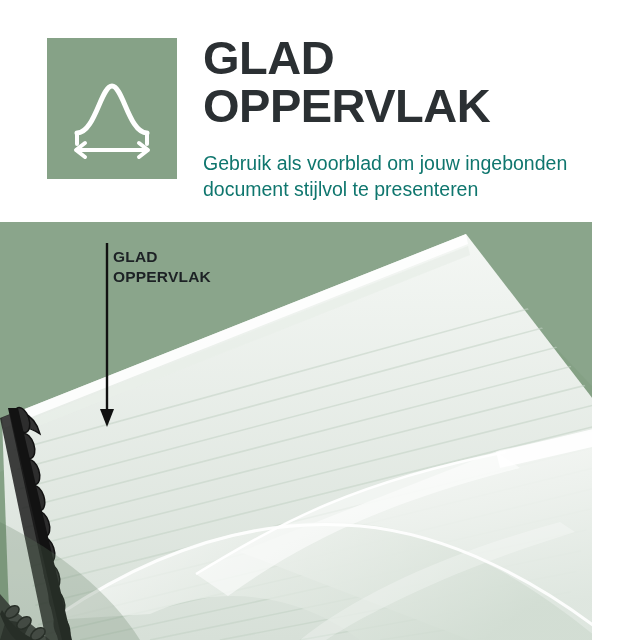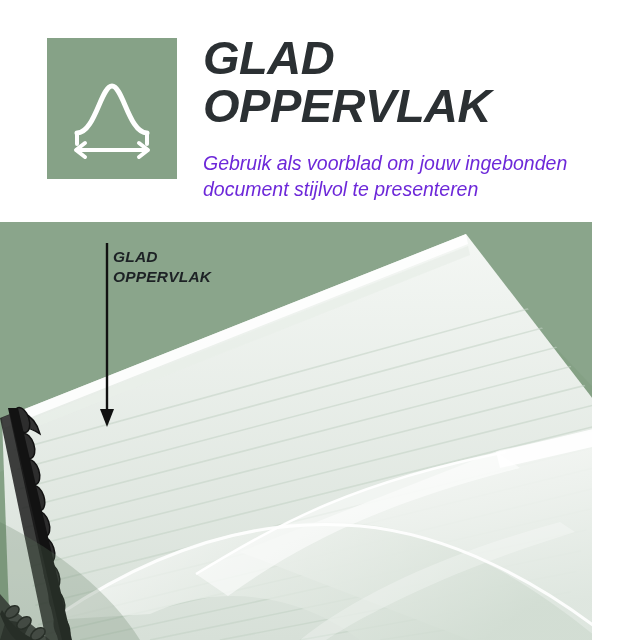--- a/index.html
+++ b/index.html
@@ -11,21 +11,20 @@
     height: 640px;
     font-family: "Liberation Sans", sans-serif;
     background: #ffffff;
     overflow: hidden;
   }
   .poster {
     position: relative;
     width: 592px;
     height: 640px;
     overflow: hidden;
-    font-style: italic;
   }
 
   
   .header {
     position: absolute;
     left: 0; top: 0;
     width: 640px;
     height: 222px;
     background: #ffffff;
     box-sizing: border-box;
@@ -55,21 +54,21 @@
     color: #2b3033;
     text-transform: uppercase;
   }
   .subline {
     position: absolute;
     left: 203px;
     top: 151px;
     width: 420px;
     font-size: 19.5px;
     line-height: 1.33;
-    color: #6d28d9;
+    color: #0f766e;
     font-weight: 500;
   }
 
   
   .photo {
     position: absolute;
     left: 0;
     top: 222px;
     width: 640px;
     height: 418px;

